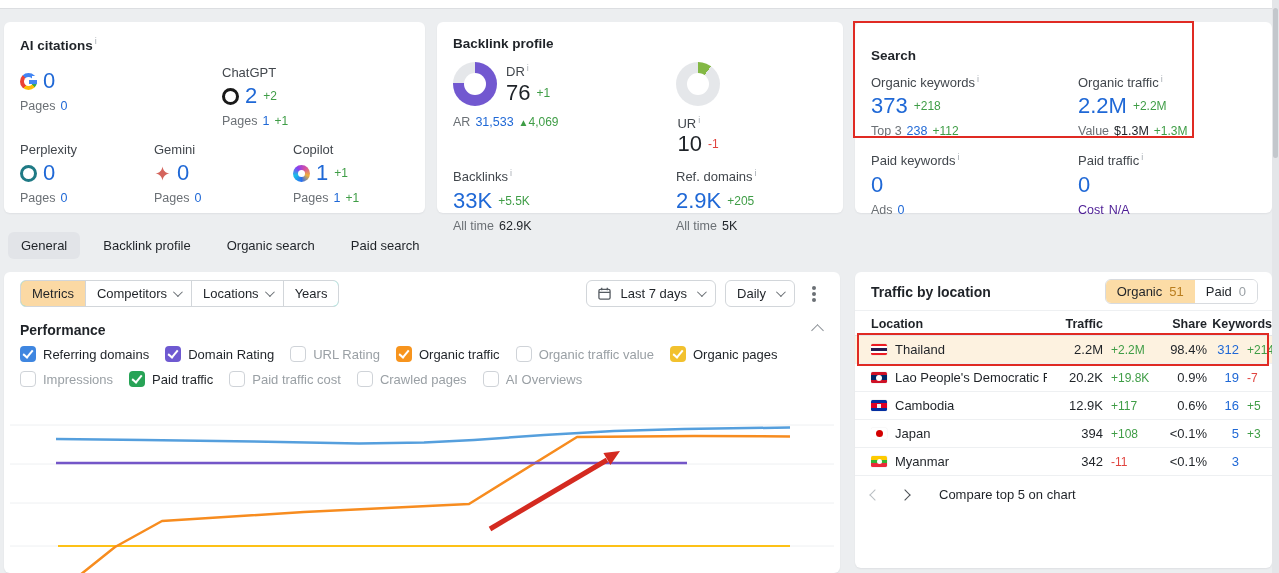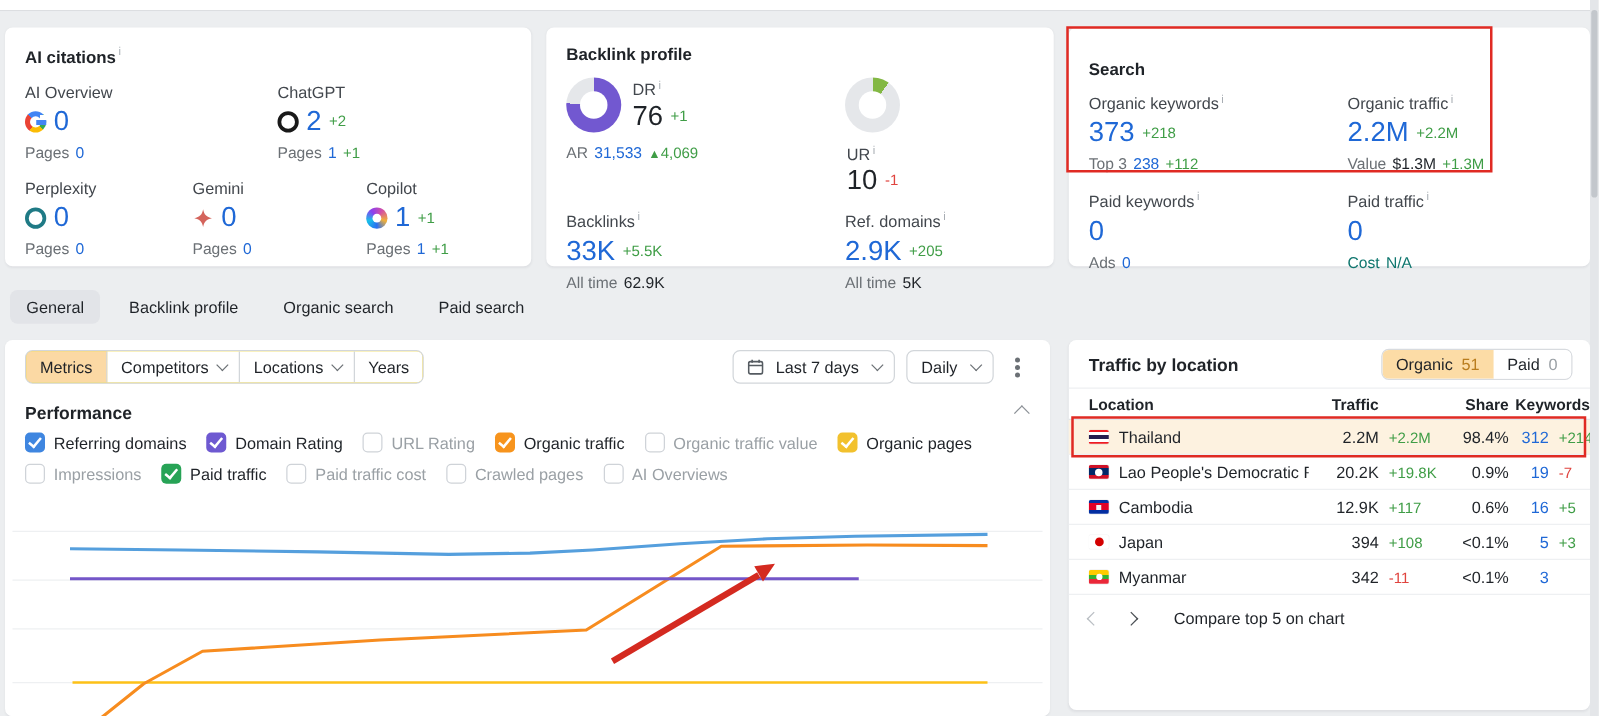--- a/index.html
+++ b/index.html
@@ -17,21 +17,21 @@
   .info::after { content:"i"; }
   .m-label { font-size:13px; color:#42474d; }
   .m-value-row { display:flex; align-items:center; gap:6px; margin-top:4px; }
   .m-value { font-size:22px; line-height:24px; color:#1f68d6; }
   .m-value.dark { color:#1f2328; }
   .chg { font-size:12px; color:#3f9d46; }
   .chg.red { color:#e0443f; }
   .m-sub { font-size:12.5px; color:#6b7075; margin-top:6px; display:flex; gap:5px; align-items:baseline; }
   .m-sub .blue { color:#1f68d6; }
   .m-sub .dark { color:#1f2328; }
-  .m-sub .muted { color:#0f766e; }
+  .m-sub .muted { color:#4c1d95; }
   .tri-up { color:#3f9d46; font-size:10px; }
   .tri-up::before { content:"▲"; }
 
   
   .ai-row { display:flex; }
   .icon16 { width:17px; height:17px; display:inline-block; position:relative; flex:none; }
   .g-ring { border-radius:50%; background:conic-gradient(from -45deg,#4285f4 0 25%,#34a853 25% 50%,#fbbc05 50% 72%,#ea4335 72% 100%); }
   .g-ring .hole { position:absolute; left:4px; top:4px; width:9px; height:9px; background:#fff; border-radius:50%; }
   .g-ring .bar { position:absolute; right:0; top:7px; width:8px; height:4px; background:#4285f4; }
   .g-ring .notch { position:absolute; right:0; top:3px; width:5px; height:4px; background:#fff; }
@@ -45,21 +45,21 @@
   .donut .hole { position:absolute; left:11px; top:11px; width:22px; height:22px; border-radius:50%; background:#fff; }
   .donut.dr { background:conic-gradient(#7258d0 0 76%,#e5e7ea 76% 100%); }
   .donut.ur { background:conic-gradient(#83b844 0 10%,#e5e7ea 10% 100%); }
 
   
   .tabs { position:absolute; left:8px; top:232px; display:flex; gap:10px; font-size:13px; }
   .tab { padding:6px 13px; border-radius:6px; color:#1f2328; cursor:pointer; }
   .tab.active { background:#e2e4e8; }
 
   
-  .seg-group { display:inline-flex; border:1px solid #d2d6da; border-radius:6px; overflow:hidden; background:#fde047;text-align:center; }
+  .seg-group { display:inline-flex; border:1px solid #d2d6da; border-radius:6px; overflow:hidden; background:#5eead4;text-align:center; }
   .seg { padding:5px 11px; font-size:13px; color:#1f2328; border-right:1px solid #d2d6da; display:flex; align-items:center; gap:6px; background:#fff; }
   .seg:last-child { border-right:none; }
   .seg.active { background:#fbd9a4; }
   .btn { display:inline-flex; align-items:center; gap:10px; border:1px solid #d2d6da; border-radius:6px; background:#fff; padding:5px 11px; font-size:13px; color:#1f2328; }
   .caret { width:7px; height:7px; border-right:1.5px solid #6b7075; border-bottom:1.5px solid #6b7075; transform:rotate(45deg) translateY(-2px); display:inline-block; }
   .kebab { width:4px; height:4px; border-radius:50%; background:#6b7075; position:relative; margin:0 8px; }
   .kebab::before,.kebab::after { content:""; position:absolute; left:0; width:4px; height:4px; border-radius:50%; background:#6b7075; }
   .kebab::before { top:-6px; } .kebab::after { top:6px; }
   .chev-up { width:9px; height:9px; border-left:1.8px solid #8b9096; border-top:1.8px solid #8b9096; transform:rotate(45deg); display:inline-block; }
   .chev-left { width:8px; height:8px; border-left:1.8px solid #b9bec3; border-bottom:1.8px solid #b9bec3; transform:rotate(45deg); display:inline-block; }
@@ -109,21 +109,20 @@
 </head>
 <body>
 
 <div class="page">
   <div class="topstrip"></div>
 
   <div class="card" style="left:4px; top:22px; width:421px; height:191px; padding:14px 16px;">
     <div><span class="card-title">AI citations</span><span class="info"></span></div>
     <div class="ai-row" style="margin-top:11px;">
       <div style="width:202px;">
-        <div class="m-label">AI Overview</div>
         <div class="m-value-row">
           <span class="icon16 g-ring">
               <span class="hole"></span>
               <span class="notch"></span>
               <span class="bar"></span>
             </span>
           <span class="m-value">0</span>
           <span class="chg"></span>
         </div>
         <div class="m-sub">

